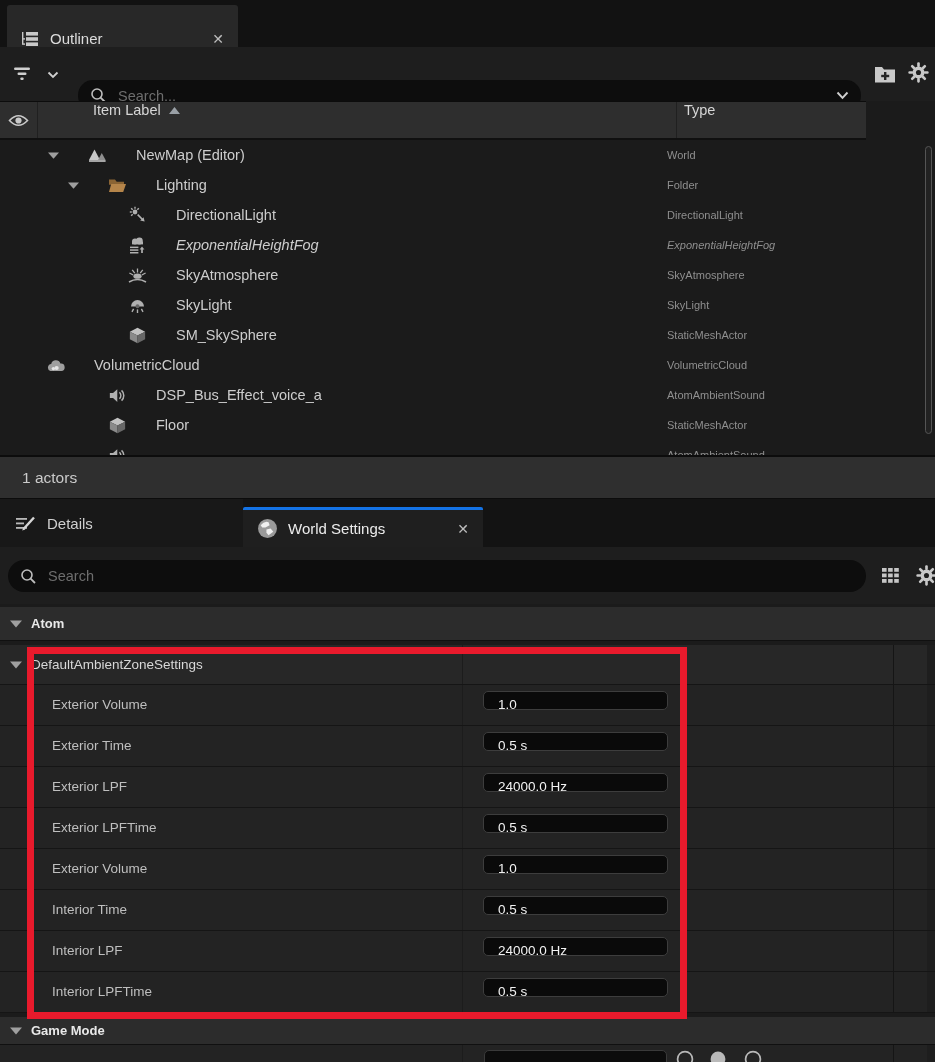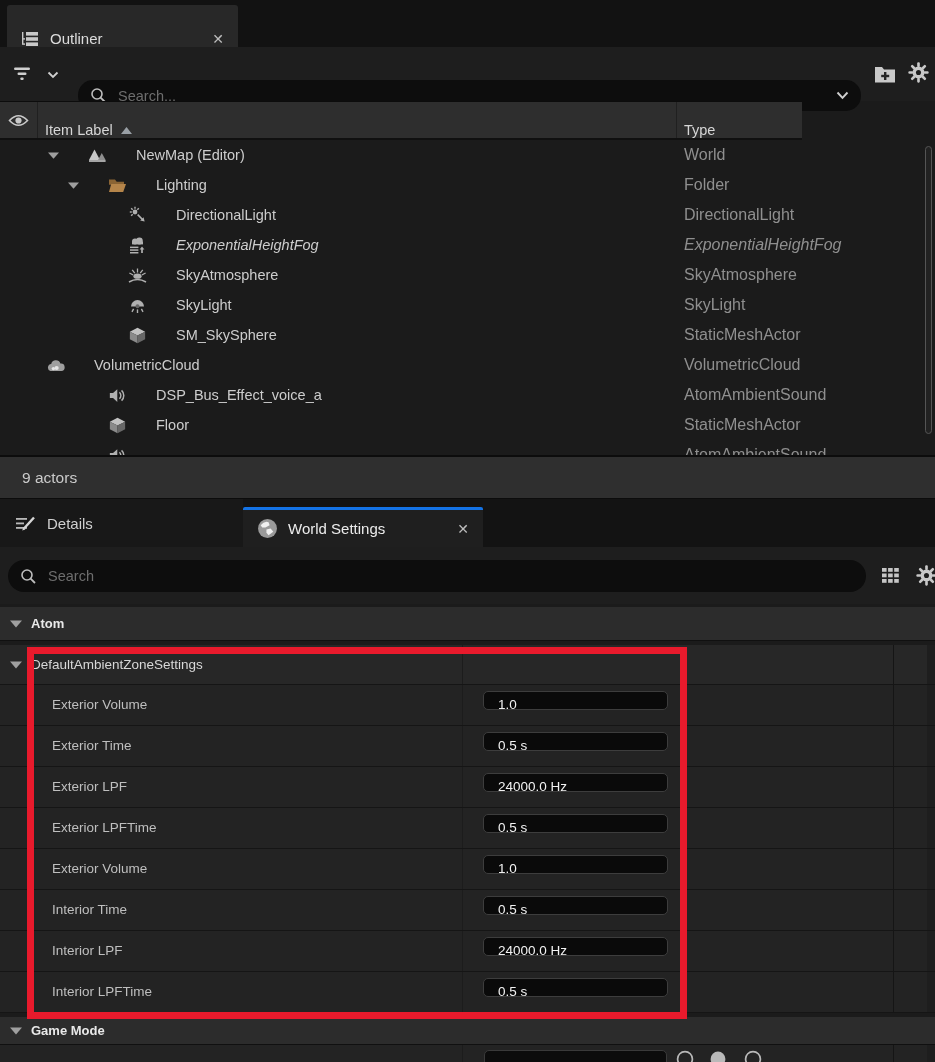--- a/index.html
+++ b/index.html
@@ -20,33 +20,33 @@
   .o-filter-chev{position:absolute;left:47px;top:24px;}
   .pill{position:absolute;background:#0d0d0d;border-radius:15px;display:flex;align-items:center;
         padding:0 12px;gap:9px;}
   .o-pill{left:78px;top:11px;width:783px;height:31px;margin-top:22px;}
   .pill input{flex:1;background:transparent;border:none;outline:none;color:#cfcfcf;
         font-size:14.5px;font-family:"Liberation Sans",sans-serif;}
   .pill input::placeholder{color:#6d6d6d;}
   .o-addfolder{position:absolute;left:874px;top:19px;}
   .o-gear{position:absolute;left:908px;top:15px;}
 
-  .o-header{position:absolute;left:0;top:101px;width:802px;height:39px;background:#2e2e2e;
-            border-top:1px solid #0c0c0c;border-bottom:2px solid #101010;display:flex;align-items:flex-end;}
+  .o-header{position:absolute;left:0;top:101px;width:866px;height:39px;background:#2e2e2e;
+            border-top:1px solid #0c0c0c;border-bottom:2px solid #101010;display:flex;align-items:flex-start;gap:48px;}
   .o-eye-cell{width:38px;display:flex;justify-content:center;border-right:1px solid #202020;height:100%;align-items:center;}
   .o-hlabel{margin-left:7px;color:#d6d6d6;font-size:14.5px;display:flex;align-items:center;gap:8px;}
   .o-hdiv{position:absolute;left:676px;top:0;height:100%;width:1px;background:#202020;}
   .o-htype{position:absolute;left:684px;color:#d6d6d6;font-size:14.5px;}
 
   .o-list{position:absolute;left:0;top:140px;width:935px;height:315px;background:#1b1b1b;overflow:hidden;}
   .orow{height:30px;display:flex;align-items:center;position:relative;gap:20px;}
   .orow .exp{width:23px;display:flex;justify-content:center;flex:none;}
   .orow .oicn{width:25px;display:flex;justify-content:center;flex:none;}
   .olabel{margin-left:6px;font-size:14.5px;color:#cdcdcd;white-space:nowrap;}
-  .otype{position:absolute;left:684px;font-size:16px;color:#8f8f8f;}
+  .otype{position:absolute;left:667px;font-size:11px;color:#8f8f8f;}
   .o-scroll{position:absolute;left:925px;top:6px;width:7px;height:288px;border:1px solid #555;
             background:#222;border-radius:4px;}
 
   .status-bar{position:absolute;left:0;top:455px;width:935px;height:44px;background:#2f2f2f;
       border-top:2px solid #0c0c0c;border-bottom:1px solid #0c0c0c;display:flex;align-items:center;
       padding-left:22px;color:#cbcbcb;font-size:15.5px;}
 
   
   .d-tabstrip{position:absolute;left:0;top:499px;width:935px;height:48px;background:#131313;}
   .d-tab{position:absolute;left:0;top:0;width:243px;height:48px;background:#181818;display:flex;
@@ -345,21 +345,21 @@
             <path d="M11.8 3.2 a6.5 6.5 0 0 1 0 9.6" stroke="#b0b0b0" stroke-width="1.4" fill="none"></path>
           </svg>
         </span>
       <span class="olabel"></span>
       <span class="otype">AtomAmbientSound</span>
     </div>
       <div class="o-scroll"></div>
   </div>
 
   <div class="status-bar">
-    <span>9 actors</span>
+    <span>1 actors</span>
   </div>
 
   <div class="d-tabstrip">
     <div class="d-tab">
       <span class="icn">
         <svg width="21" height="17" viewBox="0 0 21 17">
             <g fill="#b9b9b9">
               <rect x="1" y="3" width="11" height="1.8"></rect>
               <rect x="1" y="7.5" width="8" height="1.8"></rect>
               <rect x="1" y="12" width="11" height="1.8"></rect>

